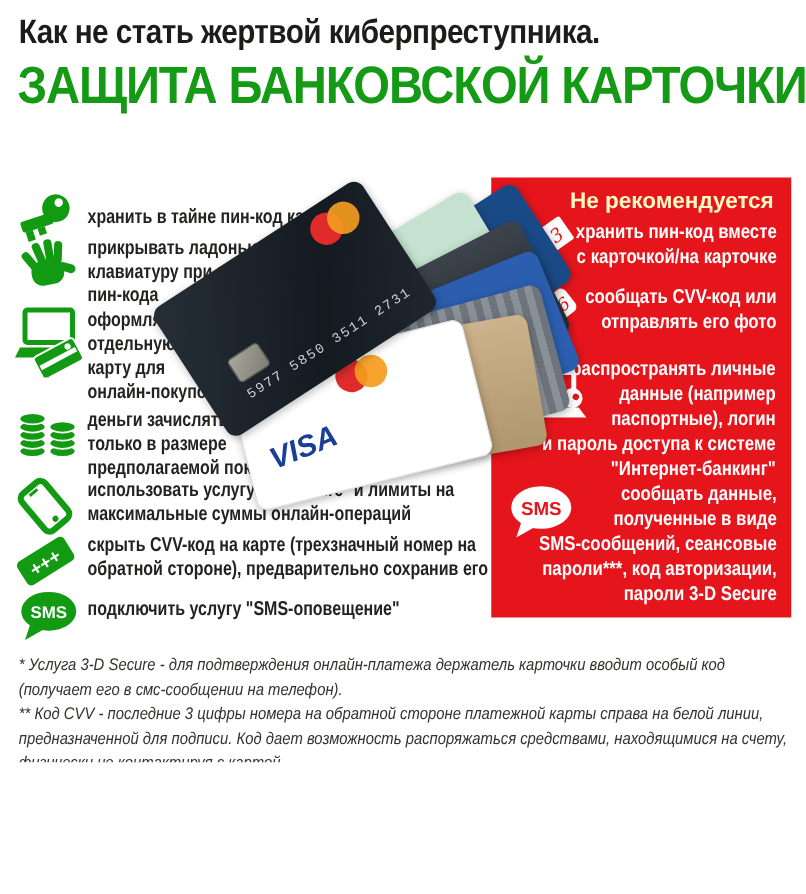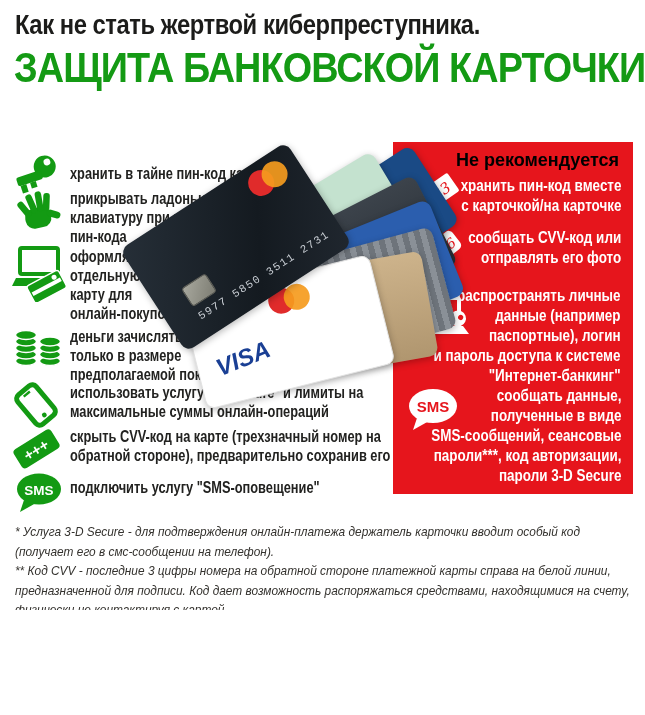--- a/index.html
+++ b/index.html
@@ -10,21 +10,21 @@
   .condL9{transform:scaleX(.9);transform-origin:0 0;}
   .condR{transform:scaleX(.84);transform-origin:100% 0;}
   .pre{white-space:pre-line;}
   .subtitle{left:15px;top:10px;font-size:27px;font-weight:700;color:#1c1c1a;letter-spacing:-.5px;
             transform:scaleX(.88);transform-origin:0 0;white-space:nowrap;}
   .title{left:14px;top:44px;font-size:42px;font-weight:700;color:#149a14;letter-spacing:-1px;
          transform:scaleX(.9);transform-origin:0 0;white-space:nowrap;}
   .banner{left:10px;top:100px;width:476px;height:36px;background:#139a13;color:#fff;z-index:4;
           font-size:17px;font-weight:700;padding:6px 12px;line-height:21px;}
   .redpanel{left:393px;top:142px;width:240px;height:352px;background:#e6151c;z-index:1;}
-  .red-title{right:14px;top:8px;font-size:18px;font-weight:700;color:#000000;white-space:nowrap;}
+  .red-title{right:14px;top:8px;font-size:18px;font-weight:700;color:#fef9c3;white-space:nowrap;}
   .red-text{font-size:16px;font-weight:700;color:#fff;line-height:20px;text-align:right;}
   .do-text{font-size:16px;font-weight:700;color:#222220;line-height:19px;}
   .footnotes{left:15px;top:522px;width:700px;font-size:13.5px;font-style:italic;color:#34322e;
              line-height:19.5px;transform:scaleX(.88);transform-origin:0 0;}
   .source{left:68px;top:664px;font-size:15px;color:#57554f;font-weight:500;
           transform:scaleX(.9);transform-origin:0 0;white-space:nowrap;}
   .credit-row{right:10px;top:658px;display:flex;align-items:center;gap:6px;flex-direction:column;}
   .credit-text{font-size:15px;color:#57554f;font-weight:500;transform:scaleX(.9);transform-origin:100% 50%;white-space:nowrap;}
   .card{position:absolute;border-radius:9px;box-shadow:0 2px 7px rgba(0,0,0,.28);}
   .mc-circles{position:absolute;width:44px;height:26px;}

